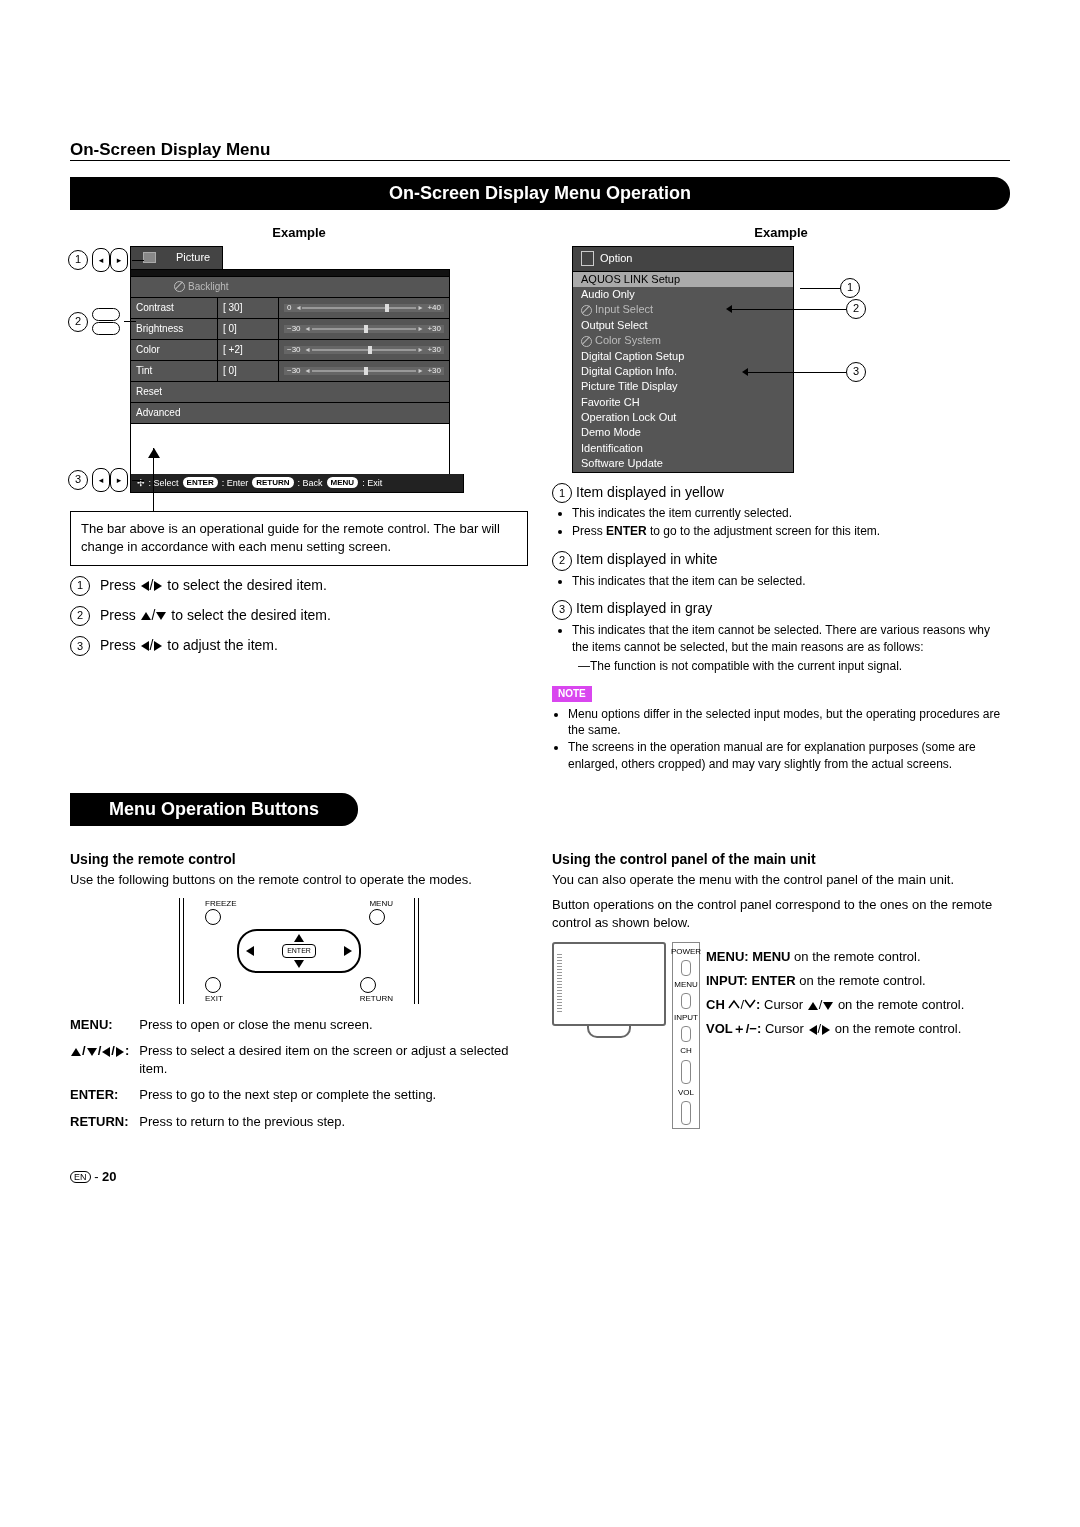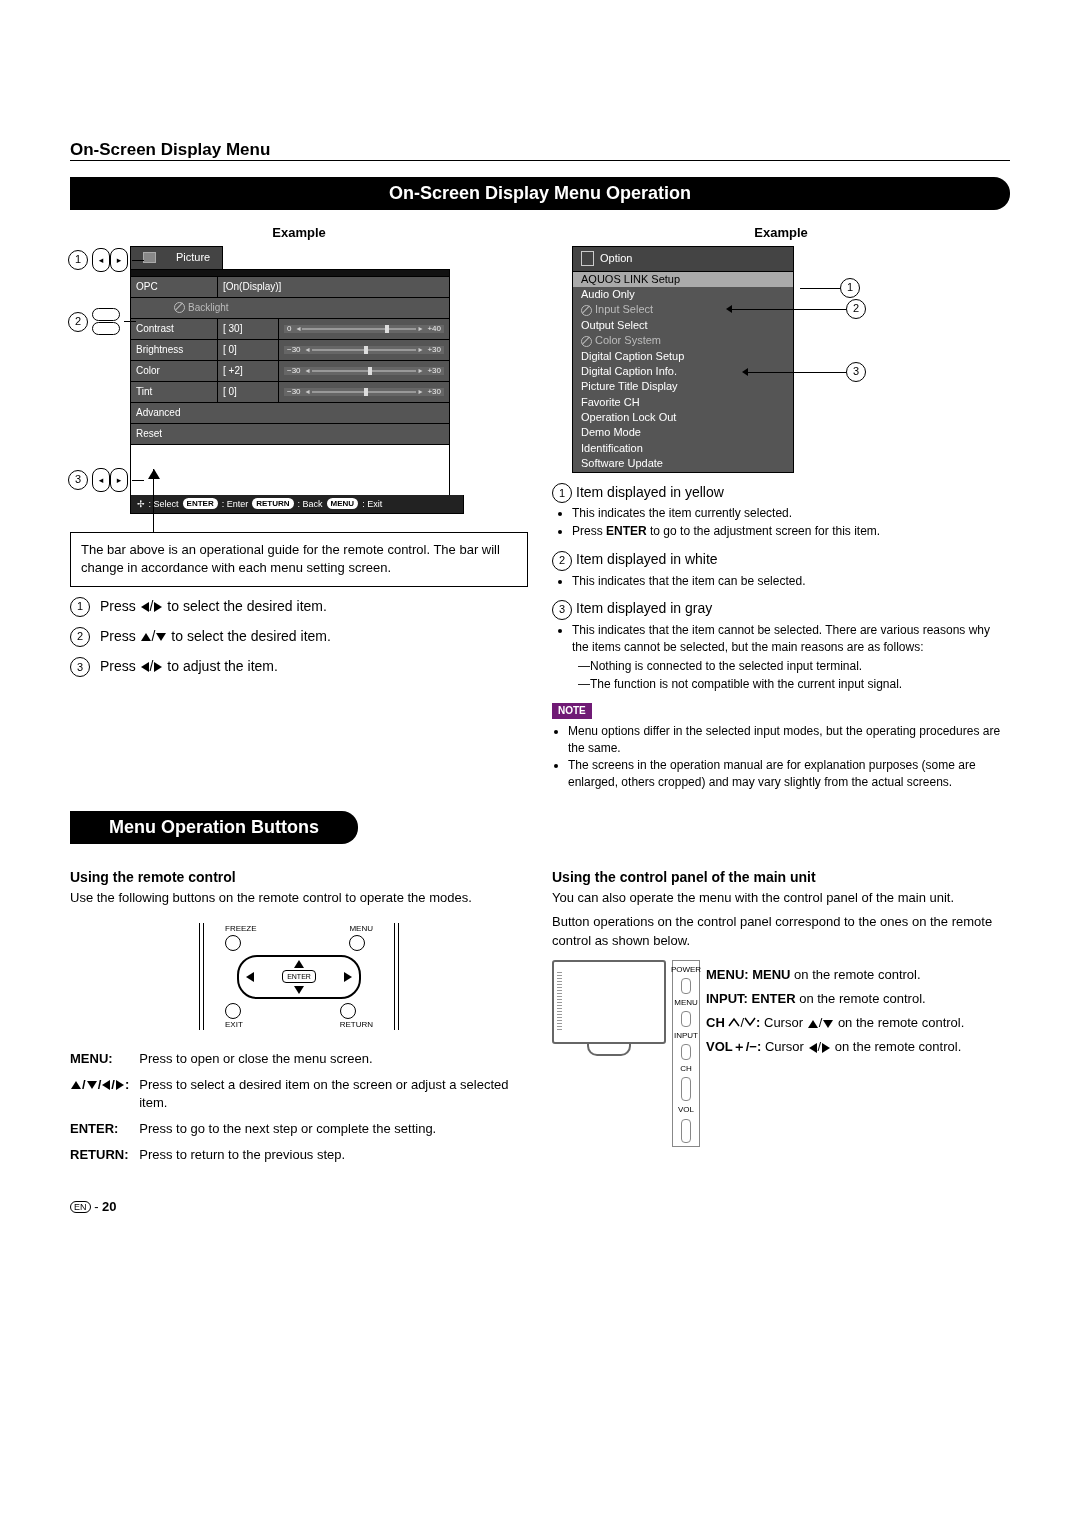--- a/index.html
+++ b/index.html
@@ -193,29 +193,29 @@
   }
   .opt-call .line{height:1px;background:#000;}
   .opt-call .dot-arrow{width:0;height:0;border-top:4px solid transparent;border-bottom:4px solid transparent;border-right:6px solid #000;}
 
   .desc h5{margin:10px 0 2px 0;font-size:14px;font-weight:normal;}
   .desc ul{margin:2px 0 2px 20px;padding:0;font-size:12px;}
   .desc li{margin:1px 0;}
   .sub{font-size:12px;margin:1px 0 1px 26px;}
 
   .note-label{
-    display:inline-block;background:#701a75;color:#fff;font-size:10px;font-weight:bold;
+    display:inline-block;background:#d946ef;color:#fff;font-size:10px;font-weight:bold;
     padding:1px 6px;margin:10px 0 2px 0;
   }
 
   
   h4.sub-head{font-size:14px;font-weight:bold;margin:10px 0 2px 0;}
   .para{font-size:13px;margin:0 0 6px 0;}
   .remote-diagram{
-    width:200px;margin:16px auto;position:relative;
+    width:240px;margin:8px auto;position:relative;
   }
   .remote-pad{
     border:2px solid #000;border-radius:20px;width:120px;height:40px;margin:0 auto;position:relative;
     display:flex;align-items:center;justify-content:center;
   }
   .rc-btn{width:14px;height:14px;border:1.5px solid #000;border-radius:50%;}
   .rc-label{font-size:8px;text-align:center;}
   .enter-btn{border:1.5px solid #000;border-radius:4px;font-size:7px;padding:1px 4px;}
   .table-desc{display:table;font-size:13px;margin-top:8px;}
   .table-desc .row{display:table-row;}
@@ -288,24 +288,20 @@
           <div class="tab">
             <span class="tab-icon"></span>
             <span>Picture</span>
           </div>
         </div>
         <table class="picture-table">
           <tbody>
               <tr>
                 <td colspan="3" style="height:6px;padding:0;background:#111;"></td>
               </tr>
-          <tr>
-            <td>OPC</td>
-            <td colspan="2">[On(Display)]</td>
-          </tr>
           <tr class="backlight-row">
             <td colspan="3"><span class="prohibit"></span><span>Backlight</span></td>
           </tr>
           <tr>
             <td>Contrast</td>
             <td class="val">[ 30]</td>
             <td class="slider-cell">
                   <div class="slider-track">
                     <span class="minmax">0</span>
                     <span class="arrow-l">◂</span>
@@ -356,24 +352,24 @@
                     <span class="arrow-l">◂</span>
                     <span class="bar">
                       <span class="thumb" style="left:50%"></span>
                     </span>
                     <span class="arrow-r">▸</span>
                     <span class="minmax">+30</span>
                   </div>
                 </td>
           </tr>
           <tr>
-                <td colspan="3">Advanced</td>
+                <td colspan="3">Reset</td>
               </tr>
           <tr>
-                <td colspan="3">Reset</td>
+                <td colspan="3">Advanced</td>
               </tr>
         </tbody>
           </table>
         <div style="height:50px;border-left:1px solid #000;border-right:1px solid #000;width:320px;box-sizing:border-box;"></div>
         <div class="footer-bar">
           <span>✢</span>
             <span>: Select</span>
           <span class="chip">ENTER</span>
             <span>: Enter</span>
           <span class="chip">RETURN</span>
@@ -456,21 +452,20 @@
           <li><span>Press </span><b>ENTER</b><span> to go to the adjustment screen for this item.</span></li>
         </ul>
         <h5><span class="callout-circle" style="margin-right:4px;">2</span><span>Item displayed in white</span></h5>
         <ul>
             <li>This indicates that the item can be selected.</li>
           </ul>
         <h5><span class="callout-circle" style="margin-right:4px;">3</span><span>Item displayed in gray</span></h5>
         <ul>
             <li>This indicates that the item cannot be selected. There are various reasons why the items cannot be selected, but the main reasons are as follows:</li>
           </ul>
-        <div class="sub">—<span>Nothing is connected to the selected input terminal.</span></div>
         <div class="sub">—<span>The function is not compatible with the current input signal.</span></div>
       </div>
 
       <div class="note-label">NOTE</div>
       <ul style="margin:2px 0 0 16px;padding:0;font-size:12px;">
         <li>Menu options differ in the selected input modes, but the operating procedures are the same.</li>
         <li>The screens in the operation manual are for explanation purposes (some are enlarged, others cropped) and may vary slightly from the actual screens.</li>
       </ul>
     </div>
   </div>

